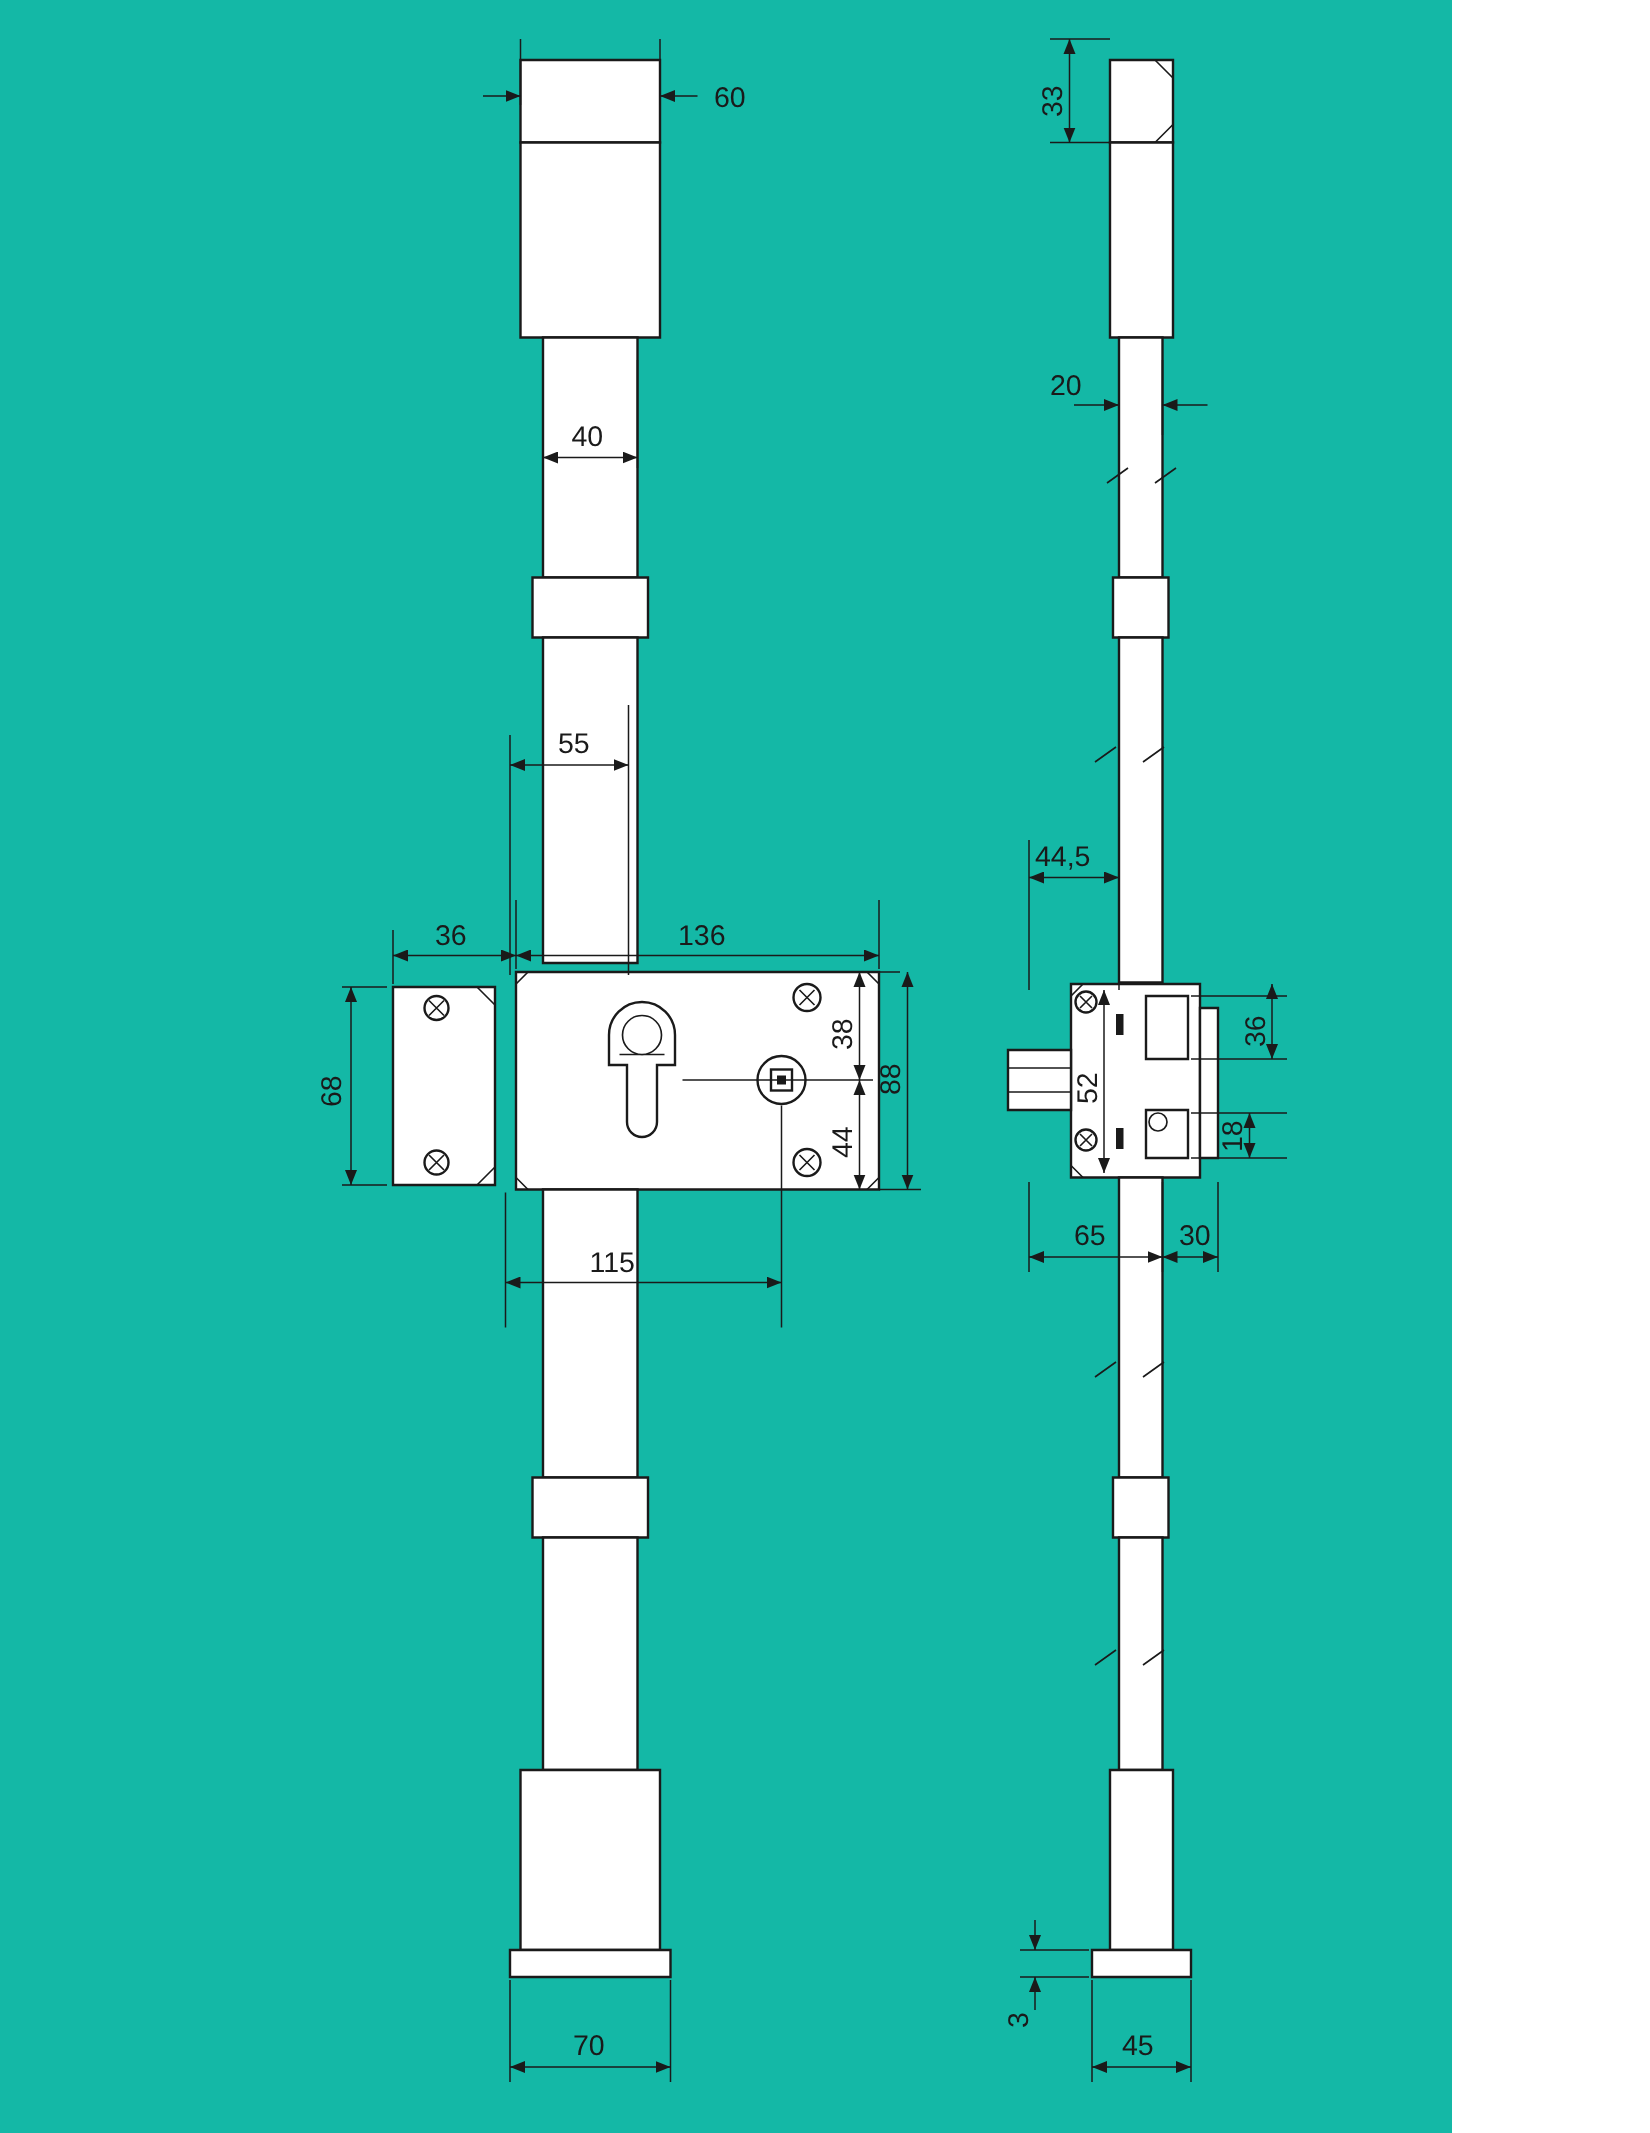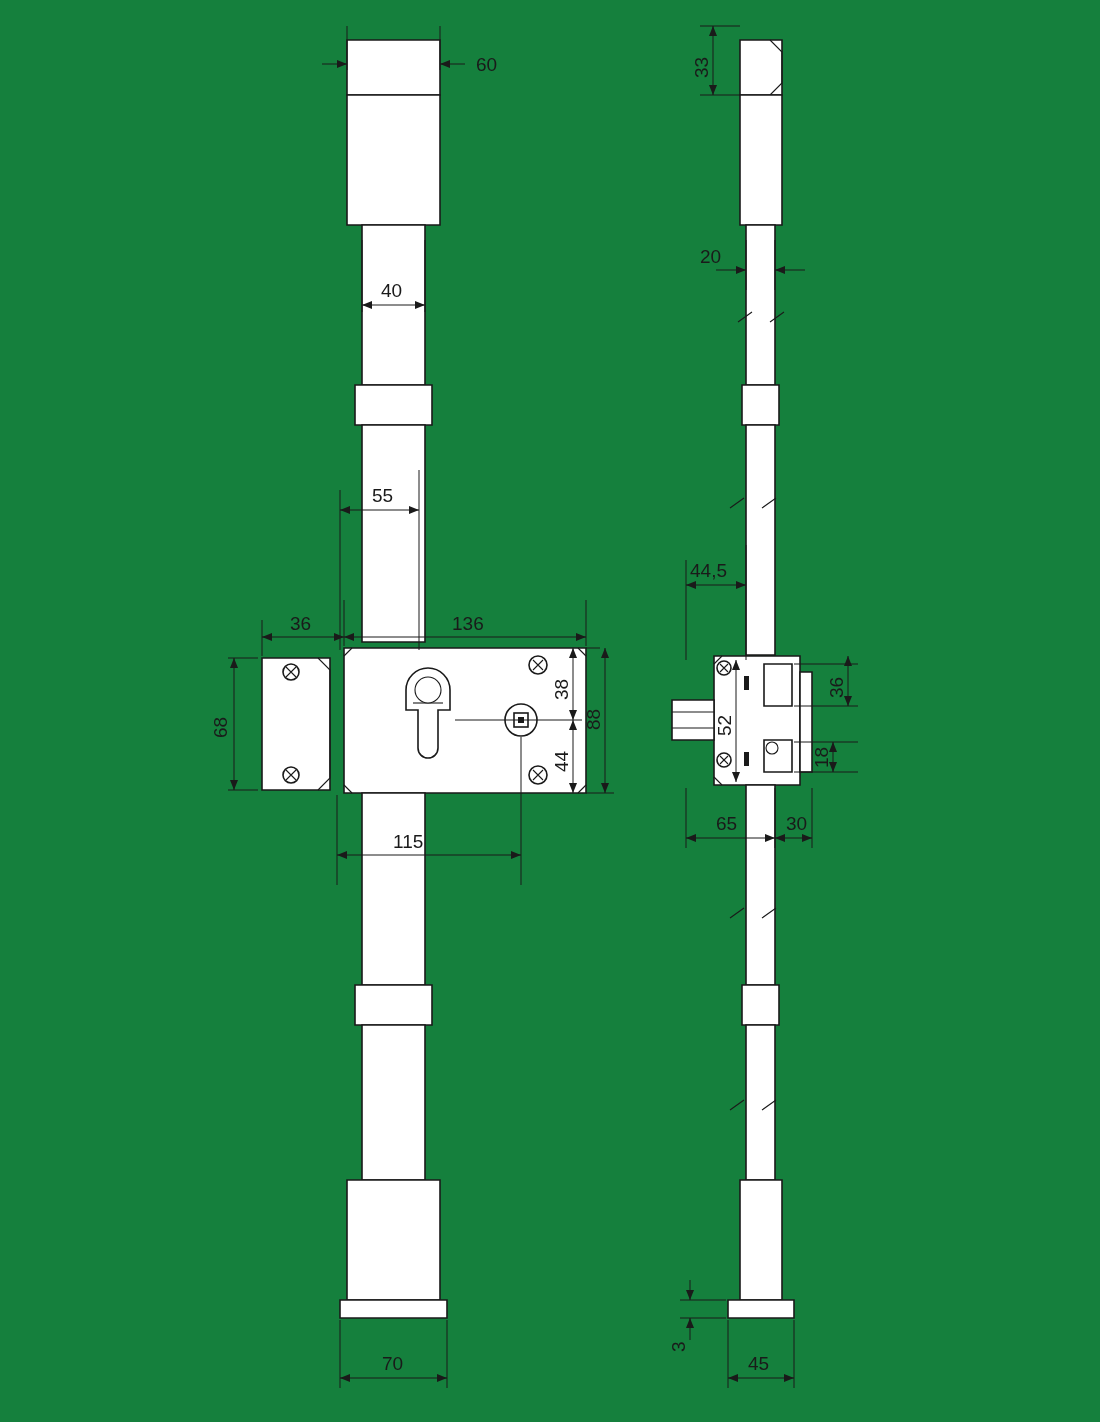--- a/index.html
+++ b/index.html
@@ -5,23 +5,23 @@
   html, body {
     margin: 0;
     padding: 0;
     background: #ffffff;
   }
   body {
     font-family: "Liberation Sans", sans-serif;
   }
   #sheet {
     position: relative;
-    width: 1100px;
+    width: 968px;
     height: 1422px;
-    background: #15803d;
+    background: #14b8a6;
     overflow: hidden;
   }
   svg.drawing {
     position: absolute;
     top: 0;
     left: 0;
     width: 1100px;
     height: 1422px;
   }
   .ln {

